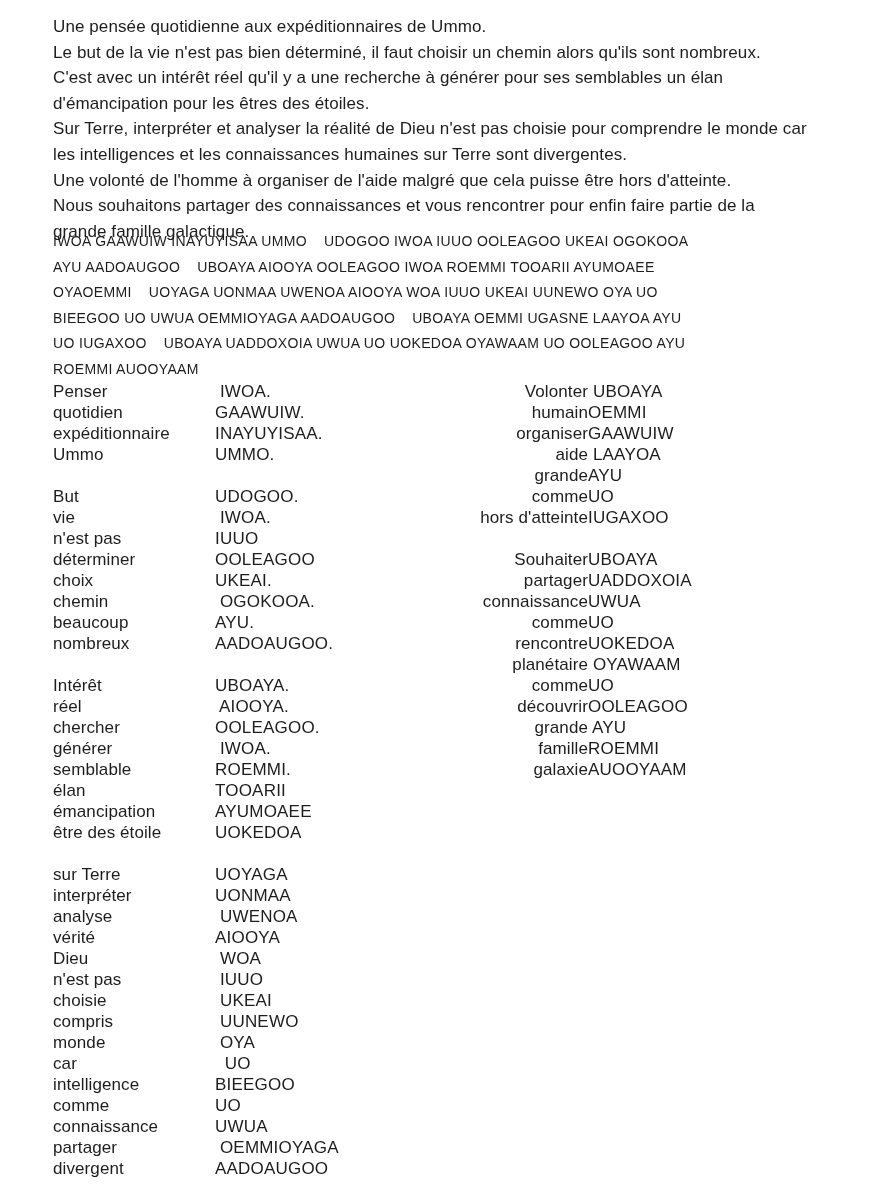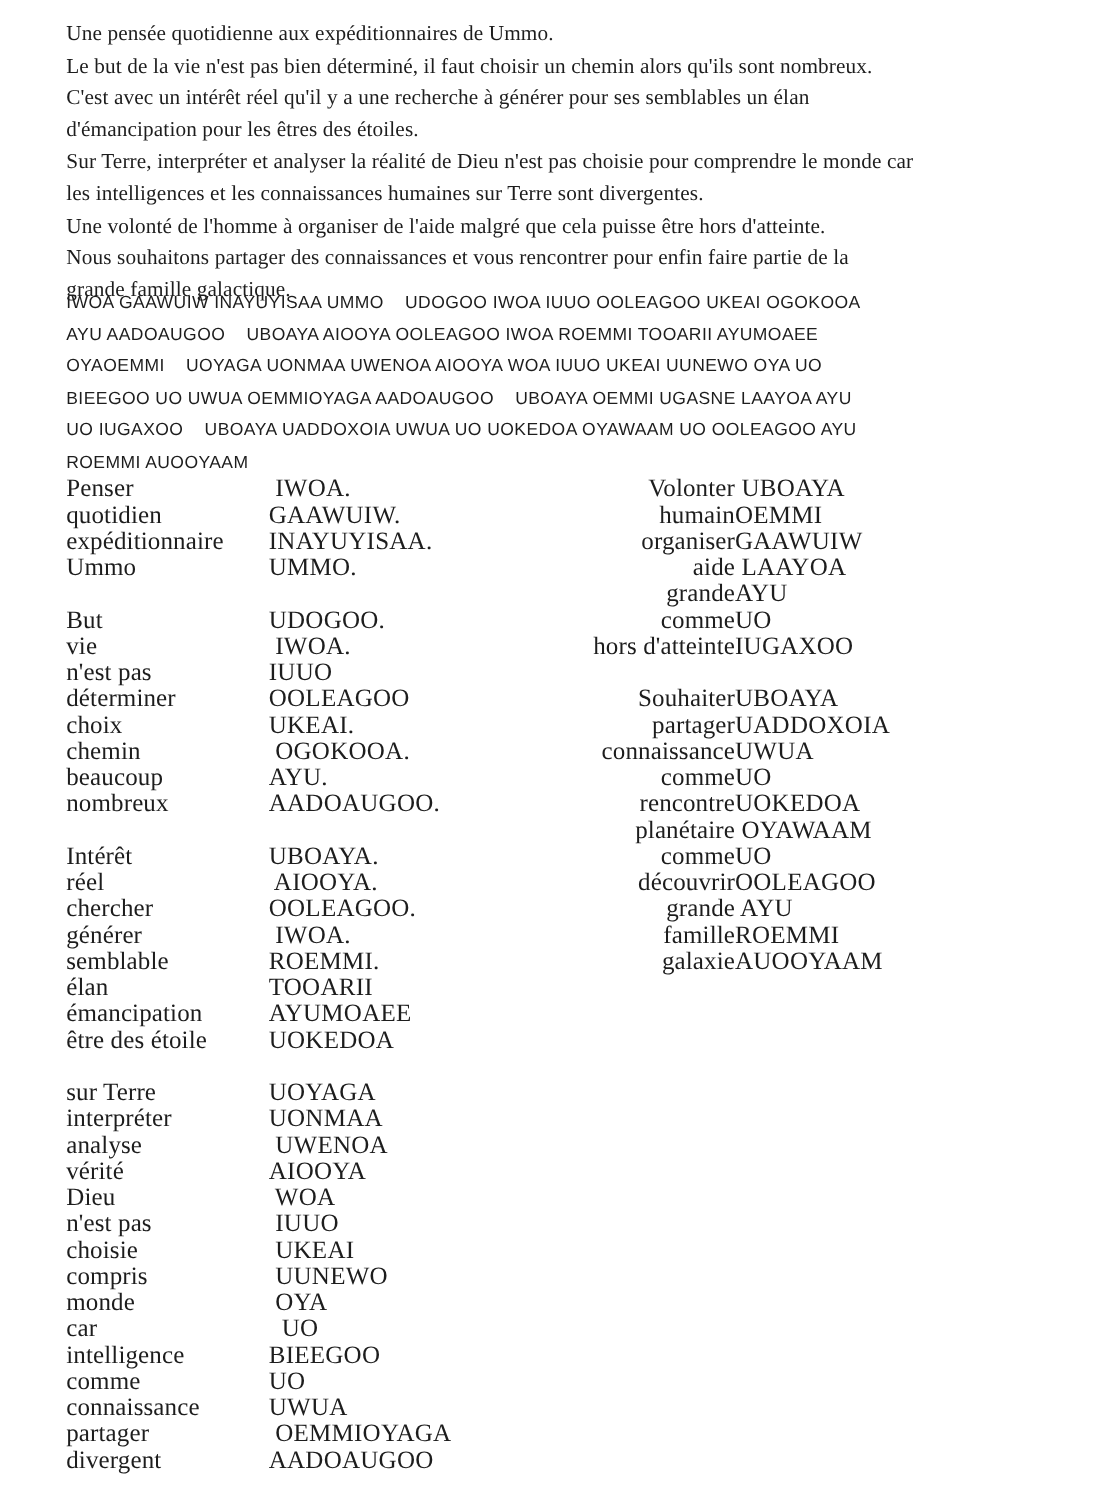--- a/index.html
+++ b/index.html
@@ -7,30 +7,29 @@
     width:892px;height:1200px;overflow:hidden;background:#ffffff;
     font-family:"Liberation Sans","DejaVu Sans",sans-serif;
     color:#1d1d1d;position:relative;
     -webkit-font-smoothing:antialiased;
   }
   .page{position:absolute;inset:0;}
   .intro{position:absolute;left:53px;top:14px;}
   .intro .line{
     white-space:pre;font-size:17px;line-height:25.6px;height:25.6px;
     letter-spacing:0.1px;
-    font-family:Liberation Serif, serif;
   }
   .ummo{position:absolute;left:53px;top:229px;}
   .ummo .line{
     white-space:pre;font-size:14px;line-height:25.6px;height:25.6px;
     letter-spacing:0.35px;
   }
   .glossary-left{position:absolute;left:53px;top:381px;}
   .glossary-right{position:absolute;left:420px;top:381px;}
-  .g-row{display:flex;height:21px;font-size:20px;line-height:21px;font-family:Liberation Serif, serif;}
+  .g-row{display:flex;height:21px;font-size:17px;line-height:21px;}
   .g-row .term{white-space:pre;flex:none;letter-spacing:0.1px;}
   .glossary-left .term{width:162px;}
   .glossary-right .term{width:168px;text-align:right;}
   .g-row .def{white-space:pre;letter-spacing:0.2px;}
 </style>
 </head>
 <body>
 
 <div class="page">
 

